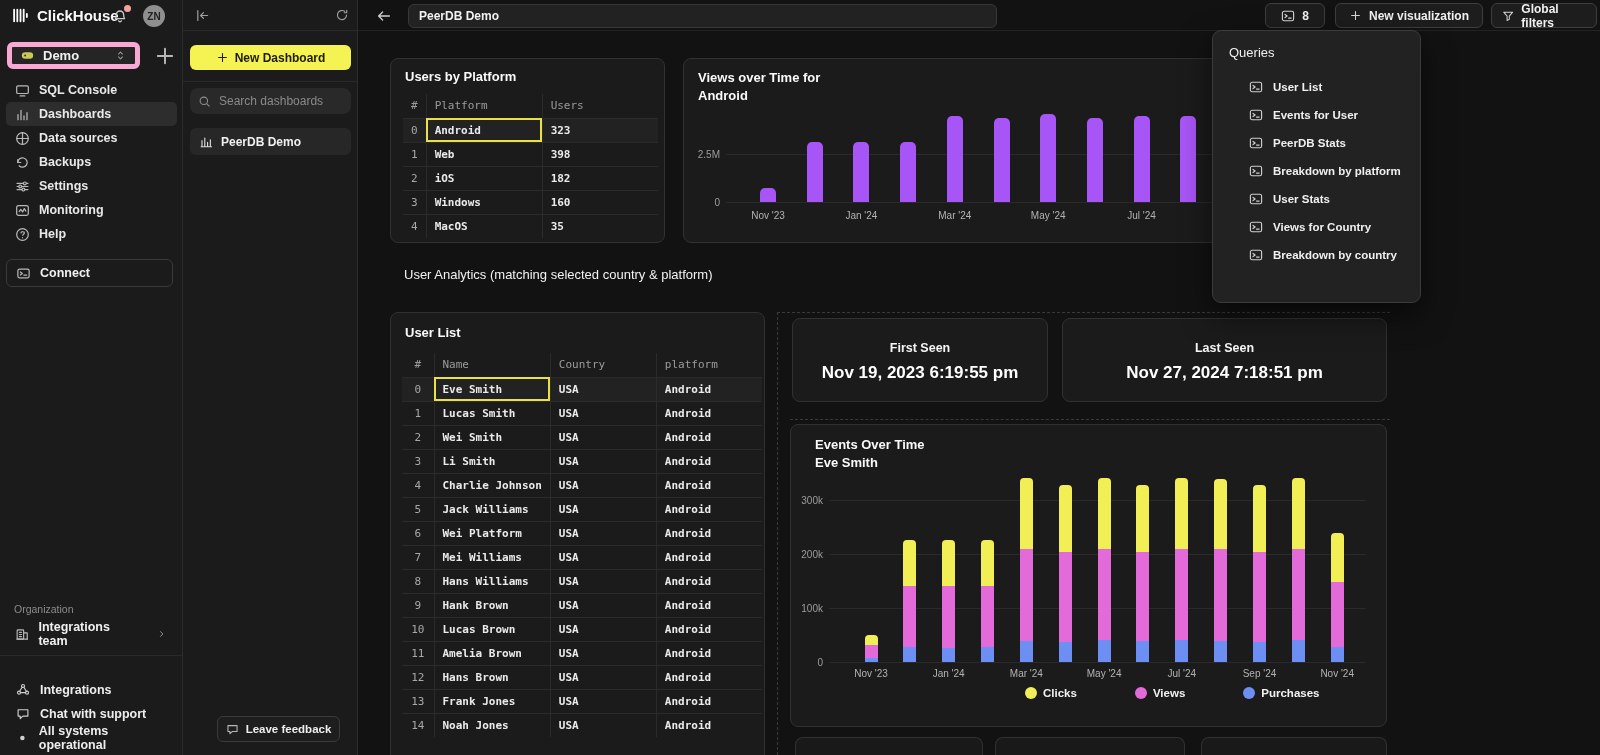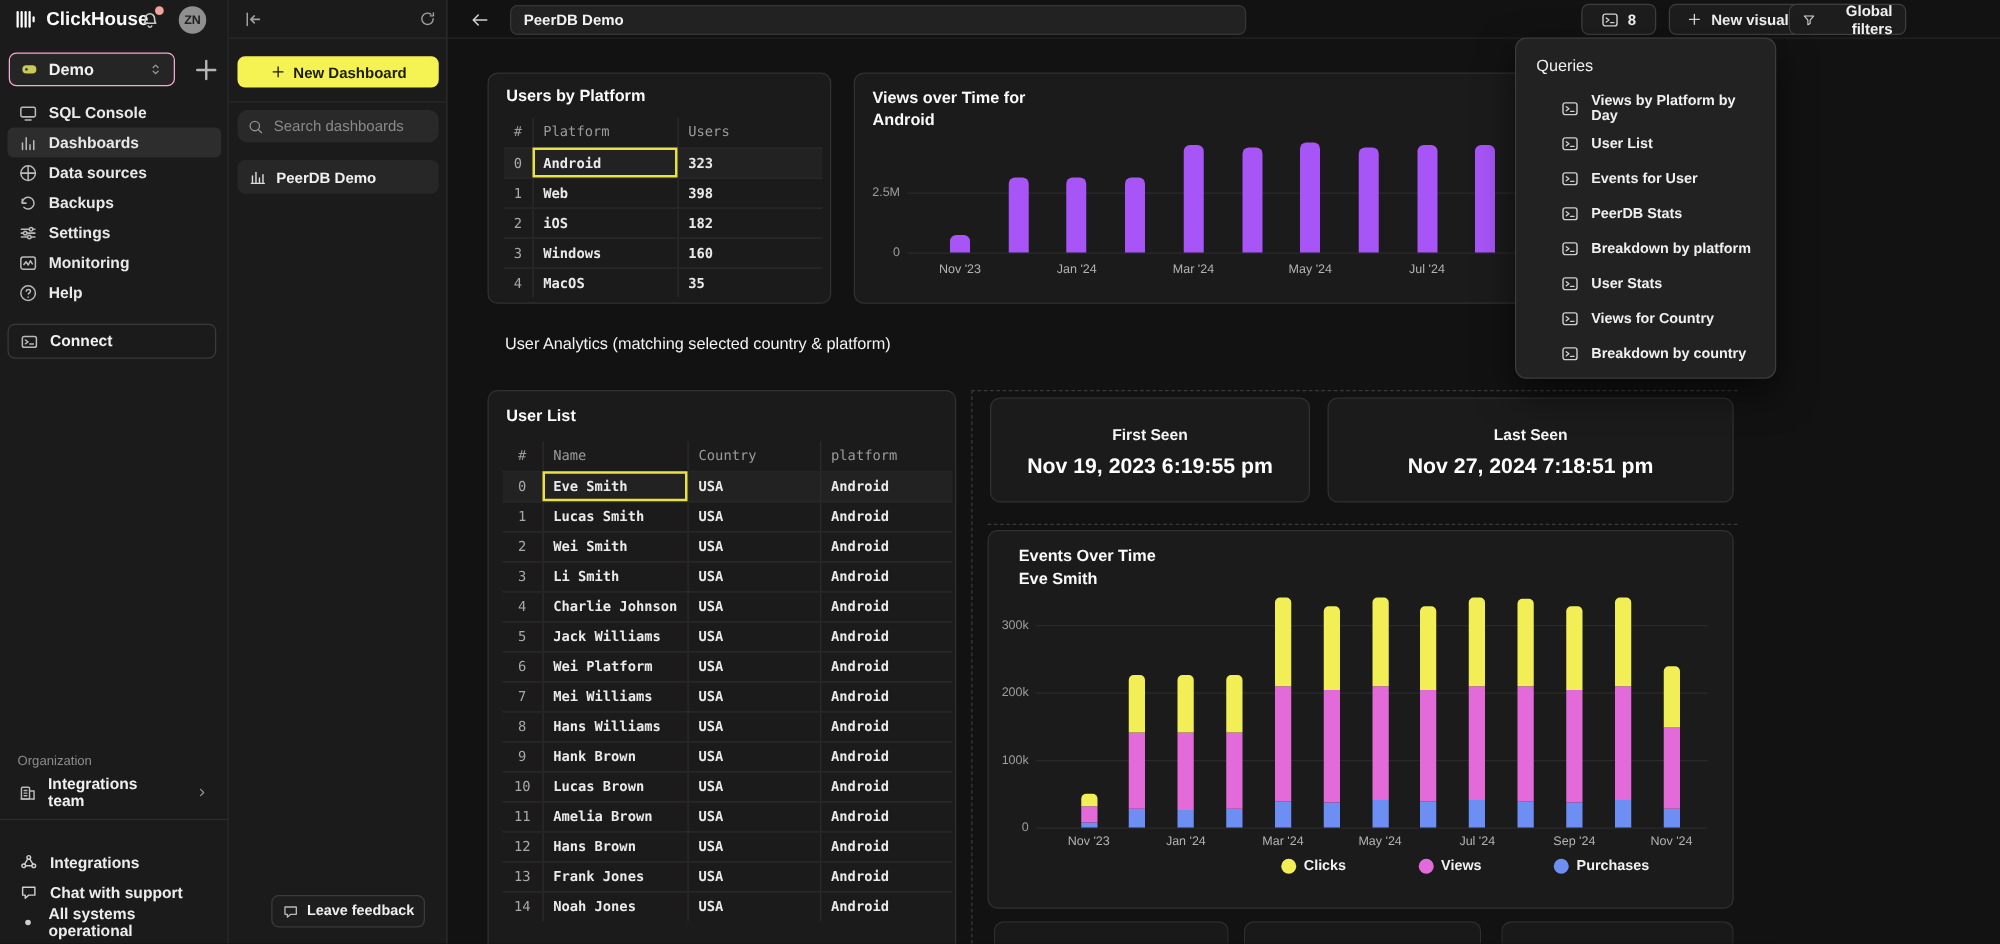--- a/index.html
+++ b/index.html
@@ -14,21 +14,21 @@
   .icon svg { width:100%; height:100%; }
 
   
   .sidebar { position:absolute; left:0; top:0; width:183px; height:755px; background:#1b1b1b; border-right:1px solid #2c2c2c; z-index:5; }
   .brand-row { position:absolute; left:12px; top:7px; display:flex; align-items:center; gap:8px; }
   .brand-logo { width:17px; height:17px; color:#fff; }
   .brand-name { font-size:15px; font-weight:bold; color:#fafafa; }
   .bell { position:absolute; left:112px; top:8px; width:16px; height:16px; color:#c9c9c9; }
   .bell-dot { position:absolute; left:124px; top:5px; width:7px; height:7px; border-radius:50%; background:#f2a49c; }
   .avatar { position:absolute; left:143px; top:5px; width:22px; height:22px; border-radius:50%; background:#8f8f8f; color:#222; font-size:10px; font-weight:bold; display:flex; align-items:center; justify-content:center; }
-  .ws-select { position:absolute; left:7px; top:42px; width:133px; height:27px; background:#262525; border:1px solid #f9a8d4; border-radius:6px; display:flex; align-items:center; gap:8px; padding:0 8px; }
+  .ws-select { position:absolute; left:7px; top:42px; width:133px; height:27px; background:#262525; border:5px solid #f9a8d4; border-radius:6px; display:flex; align-items:center; gap:8px; padding:0 8px; }
   .ws-icon { width:15px; height:15px; }
   .ws-name { font-weight:bold; font-size:13px; flex:1; }
   .ws-updown { width:13px; height:13px; color:#9a9a9a; }
   .ws-add { position:absolute; left:153px; top:44px; width:24px; height:24px; color:#b5b5b5; font-size:15px; display:flex; align-items:center; justify-content:center; }
   .nav-list { position:absolute; left:6px; top:78px; width:171px; }
   .nav-item { height:24px; display:flex; align-items:center; gap:9px; padding:0 9px; border-radius:5px; color:#e9e9e9; font-weight:bold; font-size:12.5px; cursor:pointer; }
   .nav-item.active { background:#2e2d2d; }
   .nav-item .icon { width:15px; height:15px; }
   .connect-btn { position:absolute; left:6px; top:259px; width:167px; height:28px; border:1px solid #3a3a3a; border-radius:6px; display:flex; align-items:center; gap:9px; padding:0 9px; font-weight:bold; font-size:12.5px; }
   .org-label { position:absolute; left:14px; top:603px; font-size:10.5px; color:#8b8b8b; }
@@ -59,21 +59,21 @@
 
   
   .main { position:absolute; left:358px; top:0; width:1242px; height:755px; background:#131212; }
   .topbar { position:absolute; left:0; top:0; width:100%; height:31px; border-bottom:1px solid #242323; }
   .back-btn { position:absolute; left:18px; top:8px; width:16px; height:16px; color:#cfcfcf; }
   .title-input { position:absolute; left:50px; top:4px; width:589px; height:24px; background:#232222; border:1px solid #373737; border-radius:6px; color:#f2f2f2; font-size:12px; font-weight:bold; padding:0 10px; font-family:inherit; outline:none; }
   .tb-btn { position:absolute; top:3px; height:25px; background:#1e1d1d; border:1px solid #3e3e3e; border-radius:6px; color:#f0f0f0; display:flex; align-items:center; justify-content:center; gap:7px; font-size:12px; font-weight:bold; padding:0 10px; }
   .tb-btn .icon { width:14px; height:14px; color:#d6d6d6; }
   #btn-queries { left:907px; width:60px; }
   #btn-newviz  { left:977px; width:148px; }
-  #btn-filters { left:1073px; width:94px;text-align:right; }
+  #btn-filters { left:1133px; width:106px; }
 
   .guide { position:absolute; border:0; z-index:1; }
   .guide.h { border-top:1px dashed #3a3939; }
   .guide.v { border-left:1px dashed #3a3939; }
 
   .panel { position:absolute; background:#1c1b1b; border:1px solid #323131; border-radius:8px; z-index:2; }
   .panel-title { position:absolute; left:14px; top:10px; font-size:13px; font-weight:bold; color:#fafafa; }
 
   
   .tbl { position:absolute; font-family:"DejaVu Sans Mono", monospace; font-size:11px; }
@@ -648,29 +648,20 @@
   <div class="popup">
     <div class="popup-title">Queries</div>
     <div class="popup-list" id="queries-list">
         <div class="popup-item">
           <span class="icon" style="height: 14px; width: 14px;">
             <svg viewBox="0 0 16 16" fill="none" stroke="currentColor" stroke-width="1.3" stroke-linecap="round" stroke-linejoin="round">
               <rect x="1.6" y="2.6" width="12.8" height="10.8" rx="2"></rect>
               <path d="M4.6 6.2l2.4 1.8-2.4 1.8M8.6 10.4h3"></path>
             </svg>
           </span>
-          <span>Views by Platform by Day</span>
-        </div>
-        <div class="popup-item">
-          <span class="icon" style="height: 14px; width: 14px;">
-            <svg viewBox="0 0 16 16" fill="none" stroke="currentColor" stroke-width="1.3" stroke-linecap="round" stroke-linejoin="round">
-              <rect x="1.6" y="2.6" width="12.8" height="10.8" rx="2"></rect>
-              <path d="M4.6 6.2l2.4 1.8-2.4 1.8M8.6 10.4h3"></path>
-            </svg>
-          </span>
           <span>User List</span>
         </div>
         <div class="popup-item">
           <span class="icon" style="height: 14px; width: 14px;">
             <svg viewBox="0 0 16 16" fill="none" stroke="currentColor" stroke-width="1.3" stroke-linecap="round" stroke-linejoin="round">
               <rect x="1.6" y="2.6" width="12.8" height="10.8" rx="2"></rect>
               <path d="M4.6 6.2l2.4 1.8-2.4 1.8M8.6 10.4h3"></path>
             </svg>
           </span>
           <span>Events for User</span>

